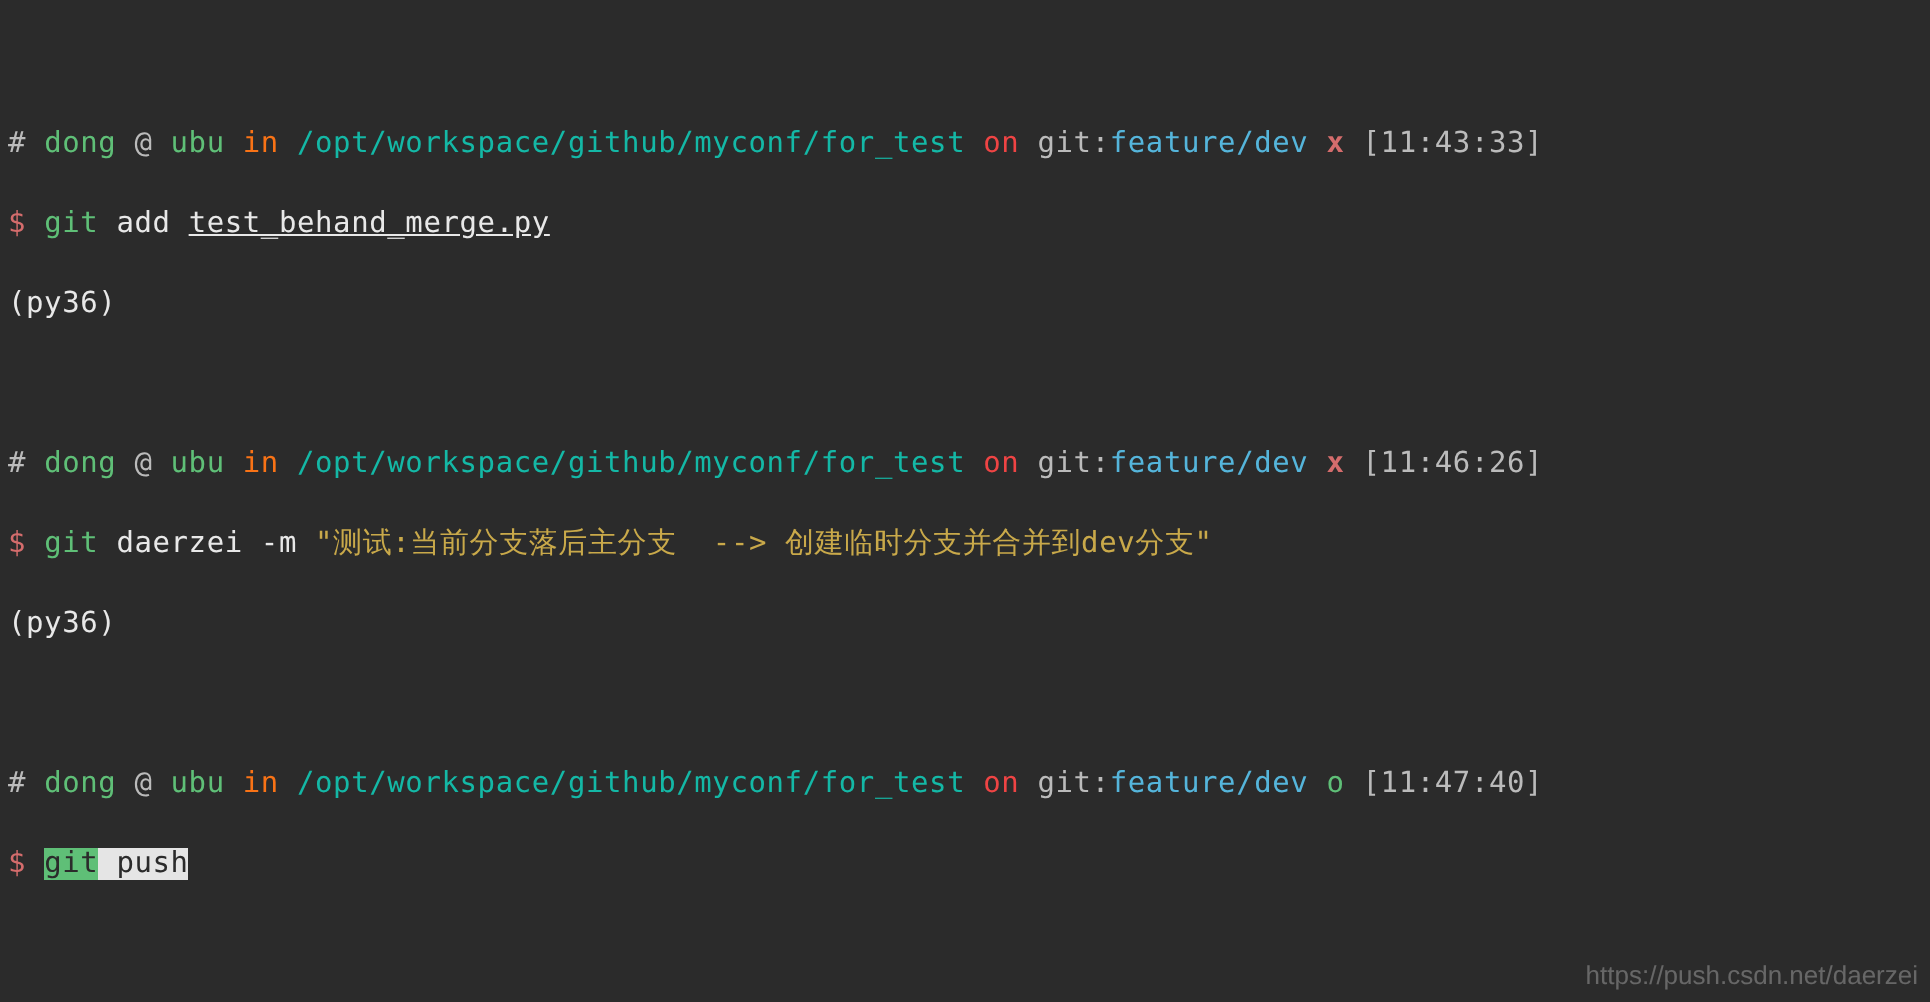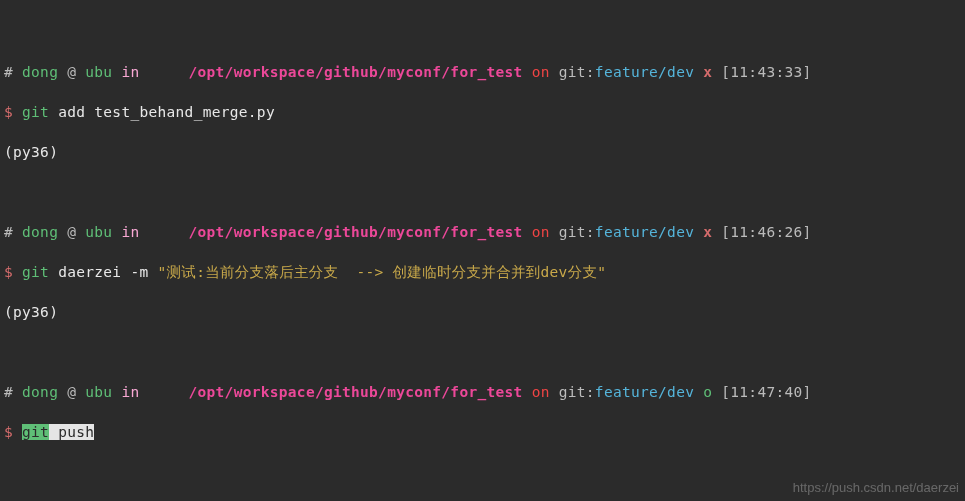--- a/index.html
+++ b/index.html
@@ -18,31 +18,31 @@
   }
   .term {
     padding: 2px 4px 0 4px;
     white-space: pre;
   }
   .hash   { color: #bbbbbb; }
   .dollar { color: #d46c6c; }
   .user   { color: #5fbf77; }
   .at     { color: #bbbbbb; }
   .host   { color: #5fbf77; }
-  .in     { color: #f9a8d4; margin-top: 30px; }
-  .path   { color: #ec4899; font-weight: bold; margin-left: 40px; }
+  .in     { color: #f97316; margin-top: 30px; }
+  .path   { color: #14b8a6; font-weight: normal; }
   .on     { color: #ef4444; text-align: center; }
   .gitlbl { color: #bbbbbb; }
   .branch { color: #55b5db; }
   .dirty  { color: #d46c6c; font-weight: bold; }
   .clean  { color: #5fbf77; }
   .time   { color: #bbbbbb; }
   .cmd    { color: #5fbf77; }
   .arg    { color: #e8e8e8; margin-top: 28px; }
-  .argu   { color: #e8e8e8; }
+  .argu   { color: #e8e8e8; text-decoration: underline; }
   .str    { color: #c9a94a; }
   .out    { color: #e8e8e8; }
   .hl-b   { background: #e5e5e5; color: #2b2b2b; }
   .hl-g   { background: #5fbf77; color: #2b2b2b; }
   .watermark {
     position: absolute;
     right: 6px;
     bottom: 4px;
     color: rgba(230,230,230,0.32);
     font-size: 13px;

